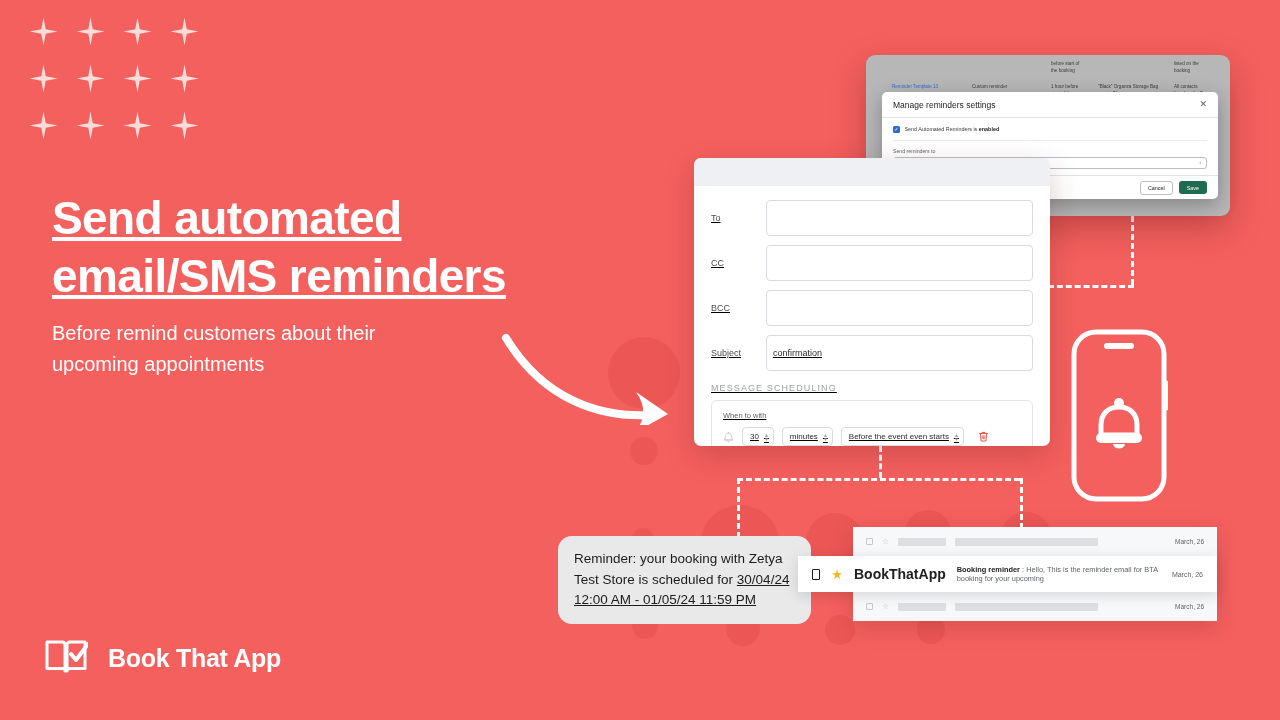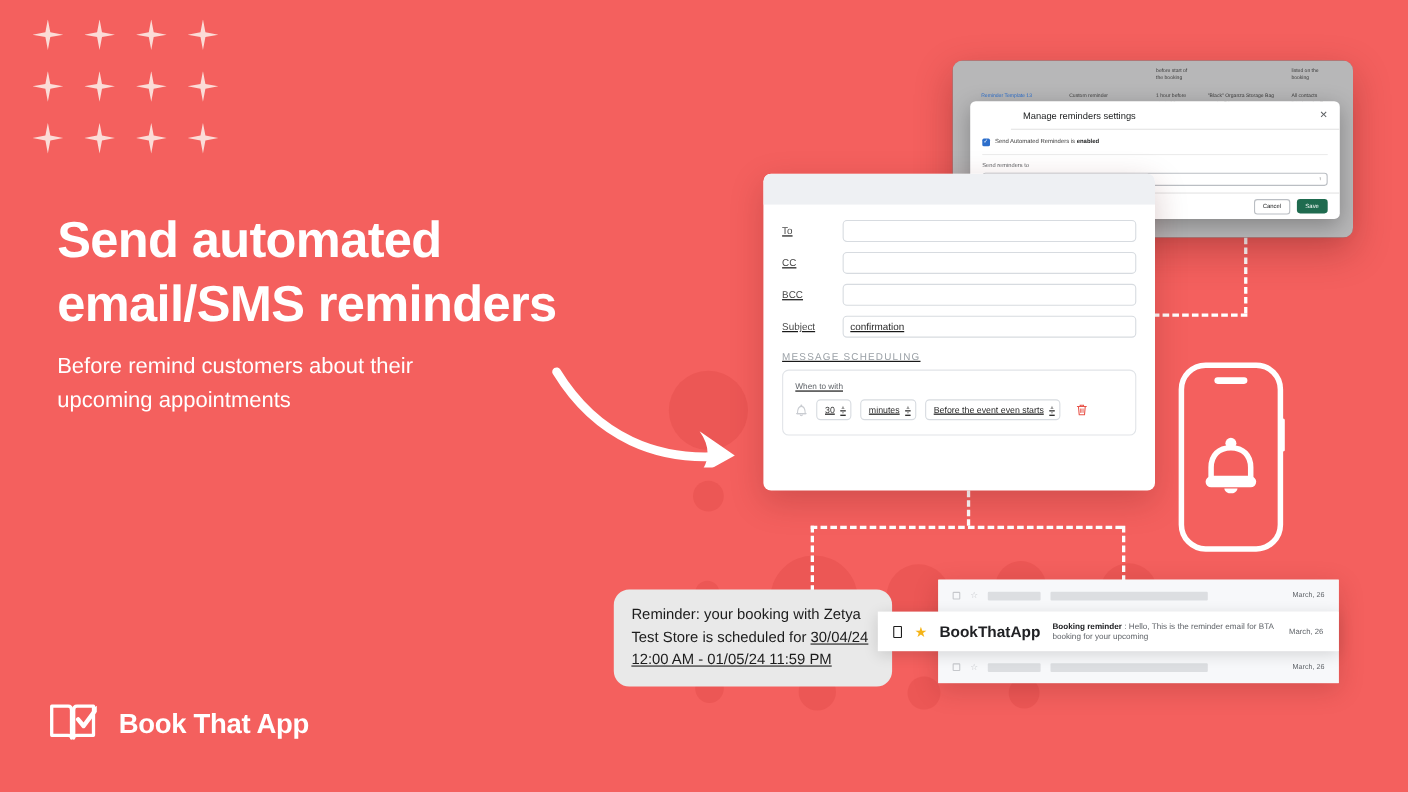--- a/index.html
+++ b/index.html
@@ -15,21 +15,21 @@
   .xgrid { position:absolute; left:20px; top:8px; display:grid;
            grid-template-columns:repeat(4,47px); grid-template-rows:repeat(3,47px);
            gap:0; }
   .xstar { width:28px; height:28px; margin:auto;
            background:#FBDCD7;
            clip-path:polygon(50% 0%, 58% 42%, 100% 50%, 58% 58%, 50% 100%, 42% 58%, 0% 50%, 42% 42%); }
 
   
   .headline { position:absolute; left:52px; top:190px; color:#fff;
               font-size:46px; line-height:1.26; font-weight:bold;
-              letter-spacing:-0.6px; }
+              letter-spacing:-0.6px;text-decoration:underline; }
   .subhead { position:absolute; left:52px; top:318px; color:#fff;
              font-size:20px; line-height:1.55; font-weight:normal; }
 
   
   .logo { position:absolute; left:44px; top:638px; display:flex; align-items:center; gap:20px; }
   .logo-text { color:#fff; font-size:25px; font-weight:bold; letter-spacing:-0.3px; }
 
   
   .dash-h { position:absolute; height:0; border-top:3px dashed #ffffff; }
   .dash-v { position:absolute; width:0; border-left:3px dashed #ffffff; }
@@ -38,21 +38,21 @@
   .arrow { position:absolute; left:500px; top:330px; }
 
   
   .composer { position:absolute; left:694px; top:158px; width:356px; height:288px;
               background:#fff; border-radius:7px;
               box-shadow:0 10px 30px rgba(90,20,20,.22); overflow:hidden;text-decoration:underline; }
   .composer-bar { height:28px; background:#eef0f3; }
   .composer-body { padding:14px 17px 0 17px; }
   .field-row { display:flex; align-items:center; margin-bottom:9px; }
   .field-label { width:55px; font-size:9px; color:#4a4a4a; }
-  .field-input { flex:1; height:20px; border:1px solid #d7dbe0; border-radius:4px;
+  .field-input { flex:1; height:36px; border:1px solid #d7dbe0; border-radius:4px;
                  font-size:9px; color:#2b2b2b; padding:0 6px; display:flex; align-items:center;
                  background:#fff; }
   .section-title { font-size:9px; color:#9aa0a6; letter-spacing:1.1px; margin:12px 0 7px 0; }
   .sched-box { border:1px solid #e1e4e8; border-radius:6px; padding:10px 11px 13px 11px; }
   .sched-label { font-size:7.5px; color:#5f6368; margin-bottom:7px; }
   .sched-row { display:flex; align-items:center; gap:8px; }
   .stepper { border:1px solid #d7dbe0; border-radius:4px; height:19px;
              display:flex; align-items:center; padding:0 4px 0 7px; gap:5px;
              font-size:8px; color:#2b2b2b; background:#fff; }
   .spin { display:flex; flex-direction:column; line-height:4px; font-size:5px; color:#999; }
@@ -64,21 +64,21 @@
   .modal-frame { position:absolute; left:866px; top:55px; width:364px; height:161px;
                  background:#6b6b6b; border-radius:9px; overflow:hidden;
                  box-shadow:0 12px 34px rgba(80,15,15,.3); }
   .modal-bg-table { position:absolute; inset:0; background:#f6f6f7; opacity:.55; }
   .bg-row { position:absolute; font-size:4.6px; color:#3c3c3c; white-space:pre-line; line-height:1.45; }
   .bg-link { color:#2c6ecb; }
   .modal { position:absolute; left:882px; top:92px; width:336px; height:107px;
            background:#fff; border-radius:5px; box-shadow:0 6px 20px rgba(0,0,0,.28);
            overflow:hidden; }
   .modal-head { display:flex; justify-content:space-between;
-                padding:8px 11px 7px 11px; border-bottom:1px solid #e3e3e3;margin-left:37px; }
+                padding:8px 11px 7px 11px; border-bottom:1px solid #e3e3e3; }
   .modal-title { font-size:8.5px; color:#202223; }
   .modal-close { font-size:9px; color:#5c5f62; line-height:1; }
   .modal-body { padding:8px 11px 0 11px; }
   .chk-row { display:flex; align-items:center; gap:5px; padding-bottom:7px;
              border-bottom:1px solid #ececec; }
   .chk { width:6.5px; height:6.5px; background:#2c6ecb; border-radius:1.5px;
          display:flex; align-items:center; justify-content:center;
          color:#fff; font-size:5px; line-height:1; }
   .chk-text { font-size:5.4px; color:#3c3c3c; }
   .chk-text b { color:#202223; }

